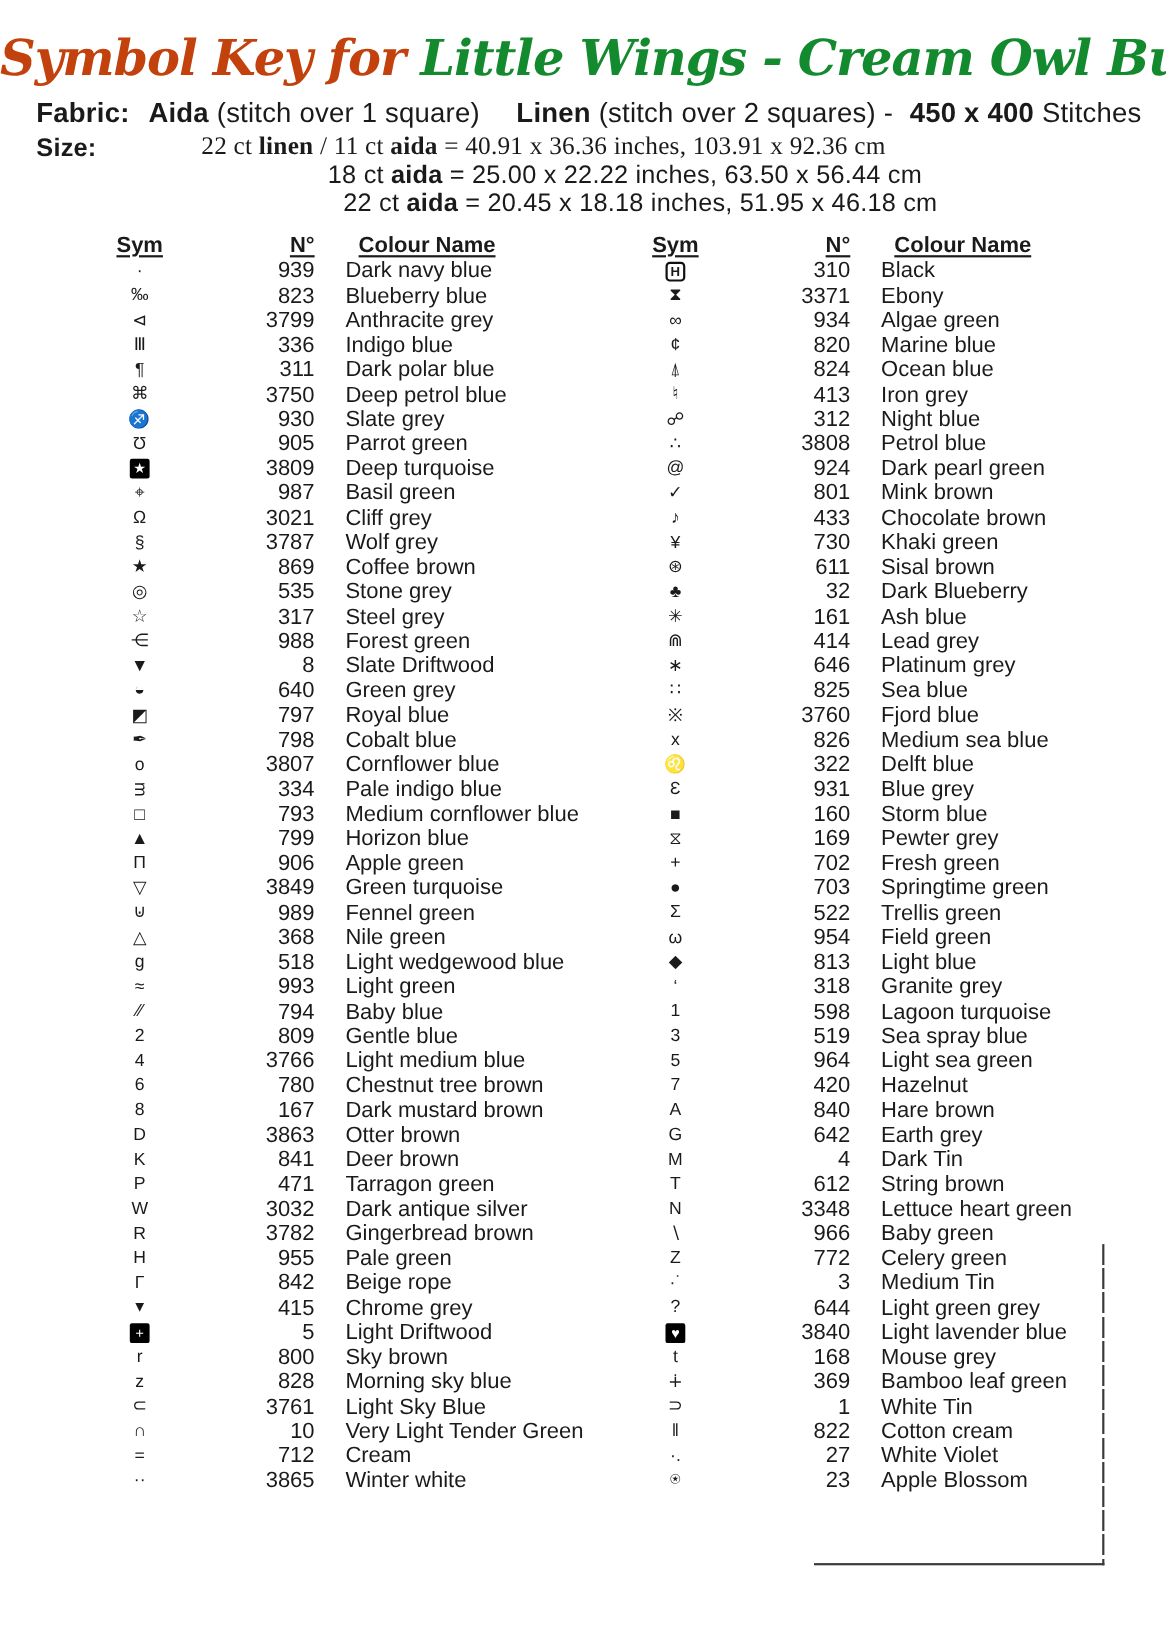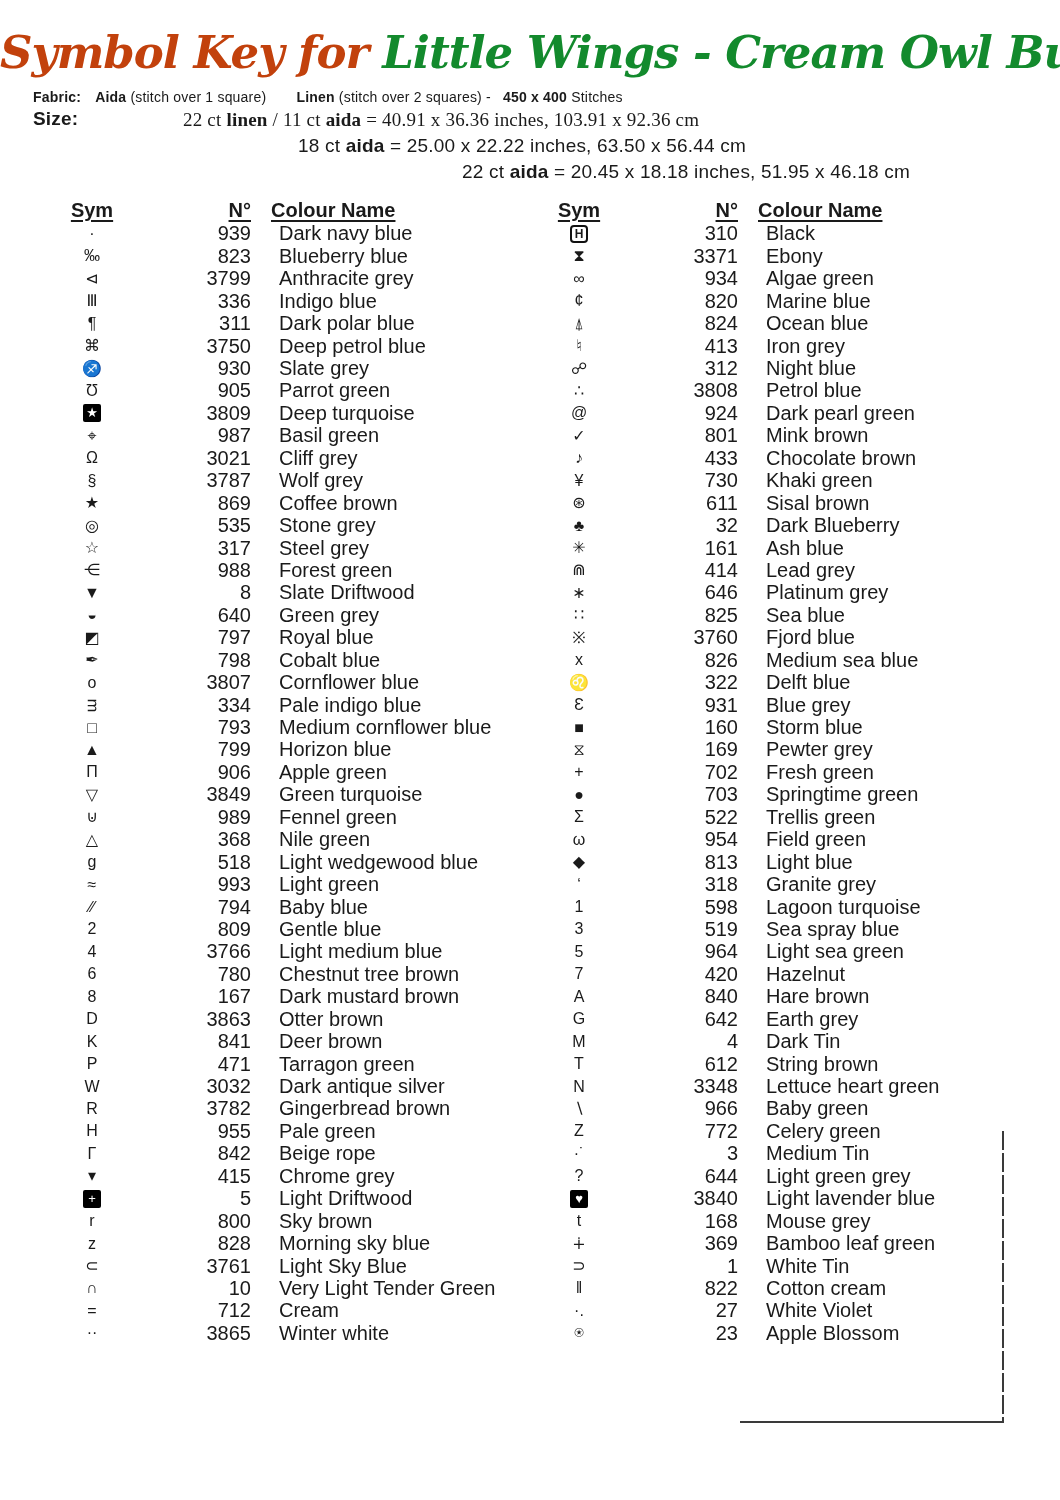--- a/index.html
+++ b/index.html
@@ -5,46 +5,46 @@
   html,body{margin:0;padding:0;background:#ffffff;}
   body{width:1060px;height:1500px;font-family:"Liberation Sans",sans-serif;color:#1a1a1a;position:relative;overflow:hidden;}
   .page{position:relative;width:1060px;height:1500px;}
 
   
   .title{margin-top:26px;text-align:center;font-family:"DejaVu Serif",serif;font-style:italic;font-weight:bold;font-size:45px;letter-spacing:-1px;white-space:nowrap;}
   .title .t-black{color:#c2410c;}
   .title .t-green{color:#138a2d;margin-left:14px;}
 
   
-  .fabric-line{margin:10px 0 0 33px;font-size:14px;letter-spacing:.2px;white-space:nowrap;}
+  .fabric-line{margin:10px 0 0 33px;font-size:25px;letter-spacing:.2px;white-space:nowrap;}
   .fabric-line .b{font-weight:bold;}
   .fabric-line .g1{margin-left:10px;}
   .fabric-line .g2{margin-left:26px;}
   .fabric-line .g3{margin-left:8px;}
 
-  .size-block{position:relative;margin-top:2px;font-size:19px;letter-spacing:.2px;}
+  .size-block{position:relative;margin-top:2px;font-size:23px;letter-spacing:.2px;}
   .size-label{position:absolute;left:33px;top:1px;font-weight:bold;}
   .size-line{white-space:nowrap;line-height:25.8px;}
   .size-line .b{font-weight:bold;}
   .sl0{margin-left:183px;font-family:Liberation Serif, serif;}
   .sl1{margin-left:180px;}
   .sl2{margin-left:298px;}
-  .sl3{margin-left:312px;text-align:center;}
+  .sl3{margin-left:312px;}
 
   
-  .key{display:flex;margin-top:14px;}
+  .key{display:flex;margin-top:14px;padding-left:35px;}
   .kcol{width:460px;}
   .kcol.left{margin-left:73px;}
   .kcol.right{margin-left:27px;}
   .khead,.krow{display:grid;grid-template-columns:38px 140px 1fr;align-items:center;}
   .khead{height:24px;font-weight:bold;font-size:20px;}
   .khead .h{text-decoration:underline;text-underline-offset:3px;text-decoration-thickness:2px;}
   .khead .h-sym{justify-self:center;}
   .khead .h-num{justify-self:end;}
-  .khead .h-name{margin-left:20px;}
+  .khead .h-name{margin-left:40px;}
   .krow{height:22.45px;font-size:20px;}
   .sym{justify-self:center;font-size:16px;line-height:16px;text-align:center;}
   .num{justify-self:end;font-variant-numeric:tabular-nums;}
   .name{margin-left:28px;white-space:nowrap;}
   .sym.inv{display:inline-flex;align-items:center;justify-content:center;background:#000;color:#fff;width:18px;height:18px;font-size:13px;line-height:18px;border-radius:2px;}
   .sym.box{display:inline-block;border:2px solid #111;border-radius:4px;font-size:12px;line-height:12px;padding:1px 3px;font-weight:bold;}
 
   
   .tbl-border-v{position:absolute;left:1002px;top:1105px;width:2px;height:292px;
     background:repeating-linear-gradient(to bottom,#3a3a3a 0 19px,#ffffff 19px 22px);}

